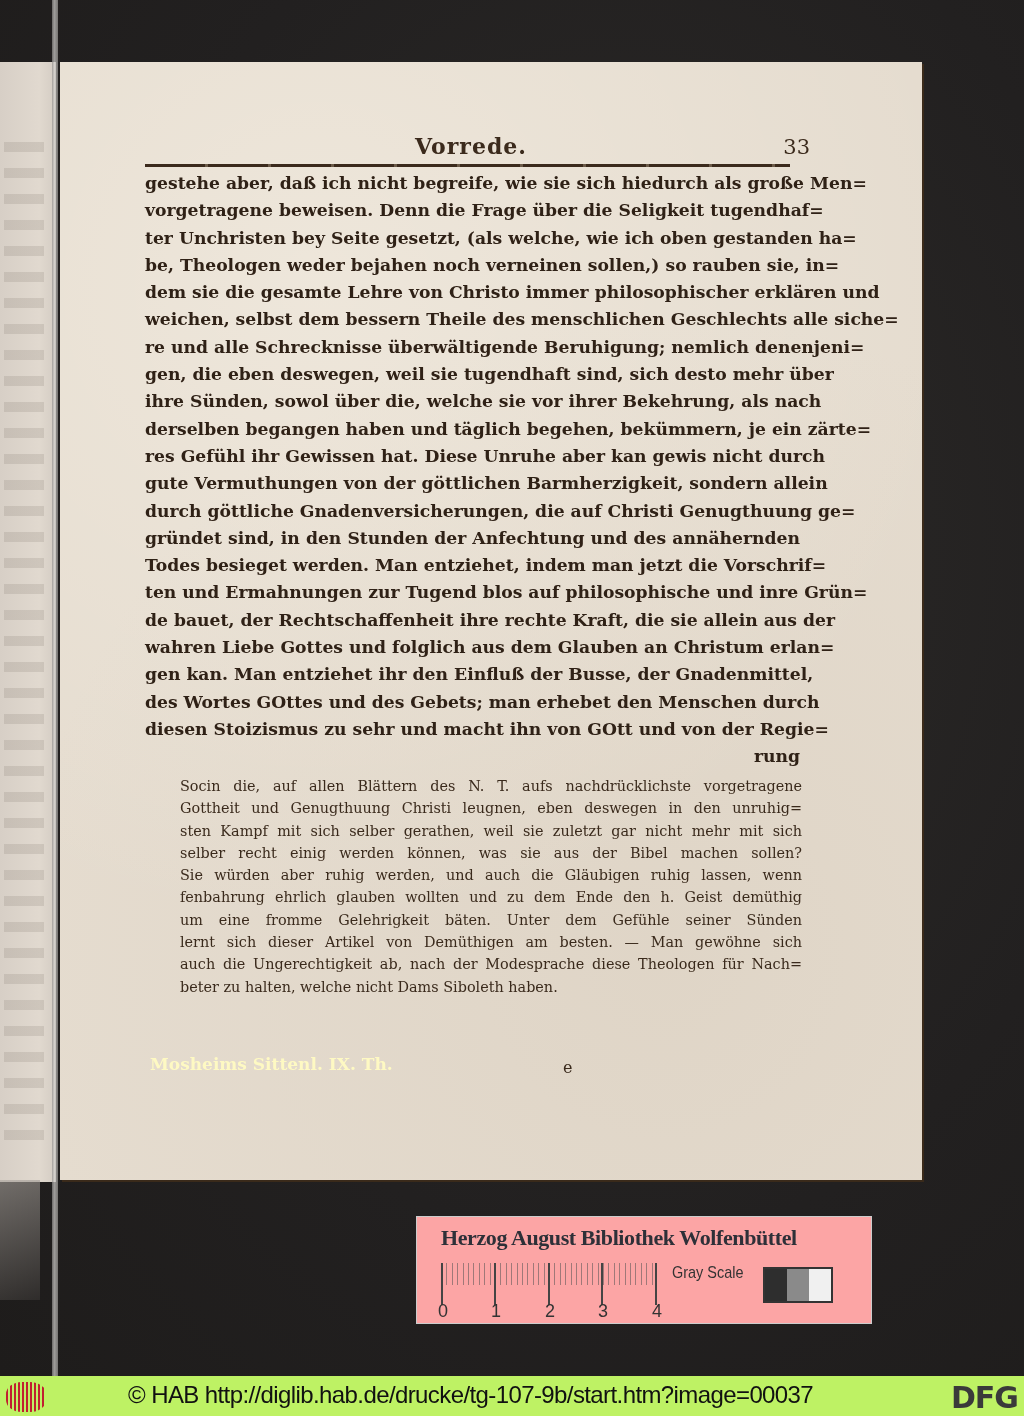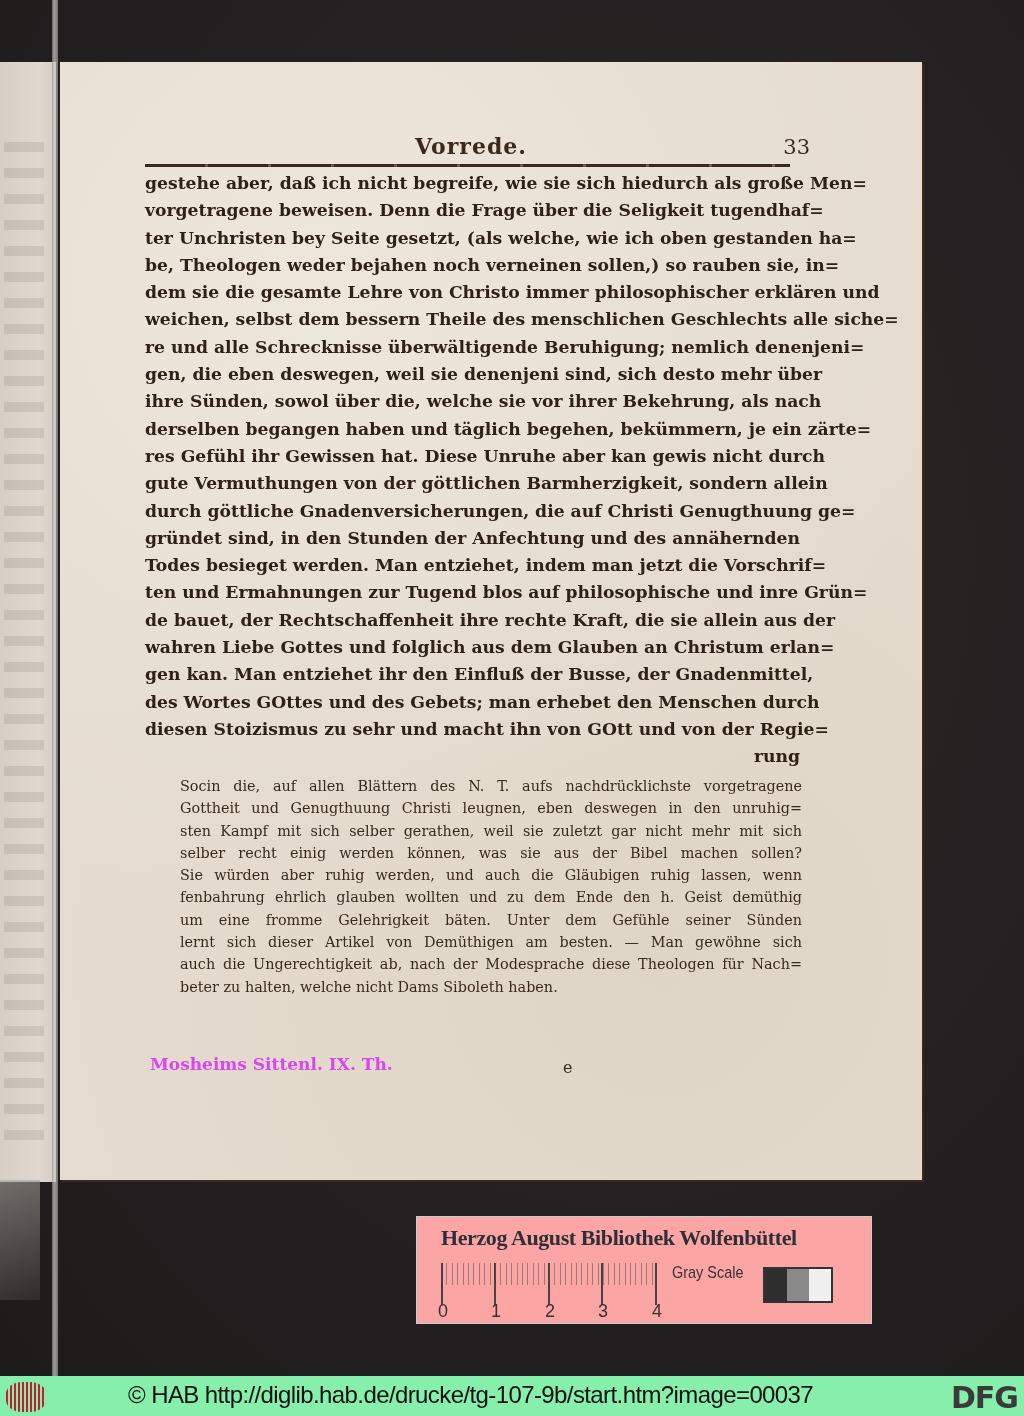--- a/index.html
+++ b/index.html
@@ -60,21 +60,21 @@
     }
     .main-text .line { display: block; white-space: nowrap; text-align: justify; text-align-last: justify; }
     .main-text .line.last { text-align: right; text-align-last: right; }
     .footnote {
       position: absolute; left: 180px; top: 775px; width: 622px;
       font-size: 14.4px; line-height: 22.3px; color: #3a2a1c;
     }
     .footnote .line { display: block; white-space: nowrap; text-align: justify; text-align-last: justify; }
     .footnote .line.last { text-align: right; text-align-last: left; }
     .signature {
-      position: absolute; left: 150px; top: 1054px; font-size: 17px; font-weight: bold; color: #d946ef;
+      position: absolute; left: 150px; top: 1054px; font-size: 17px; font-weight: bold; color: #fef9c3;
     }
     .signature-mark {
       position: absolute; left: 563px; top: 1058px; font-size: 16px; color: #3a2a1c;
     }
     
     .label-card {
       position: absolute; left: 416px; top: 1216px; width: 454px; height: 106px;
       background: #fca5a5; border: 1px solid #ccc;
     }
     .label-title {
@@ -106,21 +106,21 @@
       transform: scaleX(.85); transform-origin: left;
     }
     .gray-swatches {
       position: absolute; left: 346px; top: 50px; width: 66px; height: 32px;
       border: 2px solid #333; display: flex;
     }
     .swatch { flex: 1; }
     
     .footer-bar {
       position: absolute; left: 0; top: 1376px; width: 1024px; height: 40px;
-      background: #86efac;
+      background: #bef264;
     }
     .hab-logo {
       position: absolute; left: 6px; top: 6px; width: 40px; height: 30px;
       background: repeating-linear-gradient(90deg, #c02030 0 2px, transparent 2px 4px);
       border-radius: 40%;
     }
     .footer-text {
       position: absolute; left: 128px; top: 5px;
       font-family: "Liberation Sans", sans-serif; font-size: 24px; color: #111;
       letter-spacing: -0.6px;
@@ -150,21 +150,21 @@
 <div class="head-rule"></div>
 
 <div class="main-text" id="main-text">
     <span class="line">gestehe aber, daß ich nicht begreife, wie sie sich hiedurch als große Men=</span>
     <span class="line">vorgetragene beweisen.   Denn die Frage über die Seligkeit tugendhaf=</span>
     <span class="line">ter Unchristen bey Seite gesetzt, (als welche, wie ich oben gestanden ha=</span>
     <span class="line">be, Theologen weder bejahen noch verneinen sollen,) so rauben sie, in=</span>
     <span class="line">dem sie die gesamte Lehre von Christo immer philosophischer erklären und</span>
     <span class="line">weichen, selbst dem bessern Theile des menschlichen Geschlechts alle siche=</span>
     <span class="line">re und alle Schrecknisse überwältigende Beruhigung; nemlich denenjeni=</span>
-    <span class="line">gen, die eben deswegen, weil sie denenjeni sind, sich desto mehr über</span>
+    <span class="line">gen, die eben deswegen, weil sie tugendhaft sind, sich desto mehr über</span>
     <span class="line">ihre Sünden, sowol über die, welche sie vor ihrer Bekehrung, als nach</span>
     <span class="line">derselben begangen haben und täglich begehen, bekümmern, je ein zärte=</span>
     <span class="line">res Gefühl ihr Gewissen hat.   Diese Unruhe aber kan gewis nicht durch</span>
     <span class="line">gute Vermuthungen von der göttlichen Barmherzigkeit, sondern allein</span>
     <span class="line">durch göttliche Gnadenversicherungen, die auf Christi Genugthuung ge=</span>
     <span class="line">gründet sind, in den Stunden der Anfechtung und des annähernden</span>
     <span class="line">Todes besieget werden.   Man entziehet, indem man jetzt die Vorschrif=</span>
     <span class="line">ten und Ermahnungen zur Tugend blos auf philosophische und inre Grün=</span>
     <span class="line">de bauet, der Rechtschaffenheit ihre rechte Kraft, die sie allein aus der</span>
     <span class="line">wahren Liebe Gottes und folglich aus dem Glauben an Christum erlan=</span>

